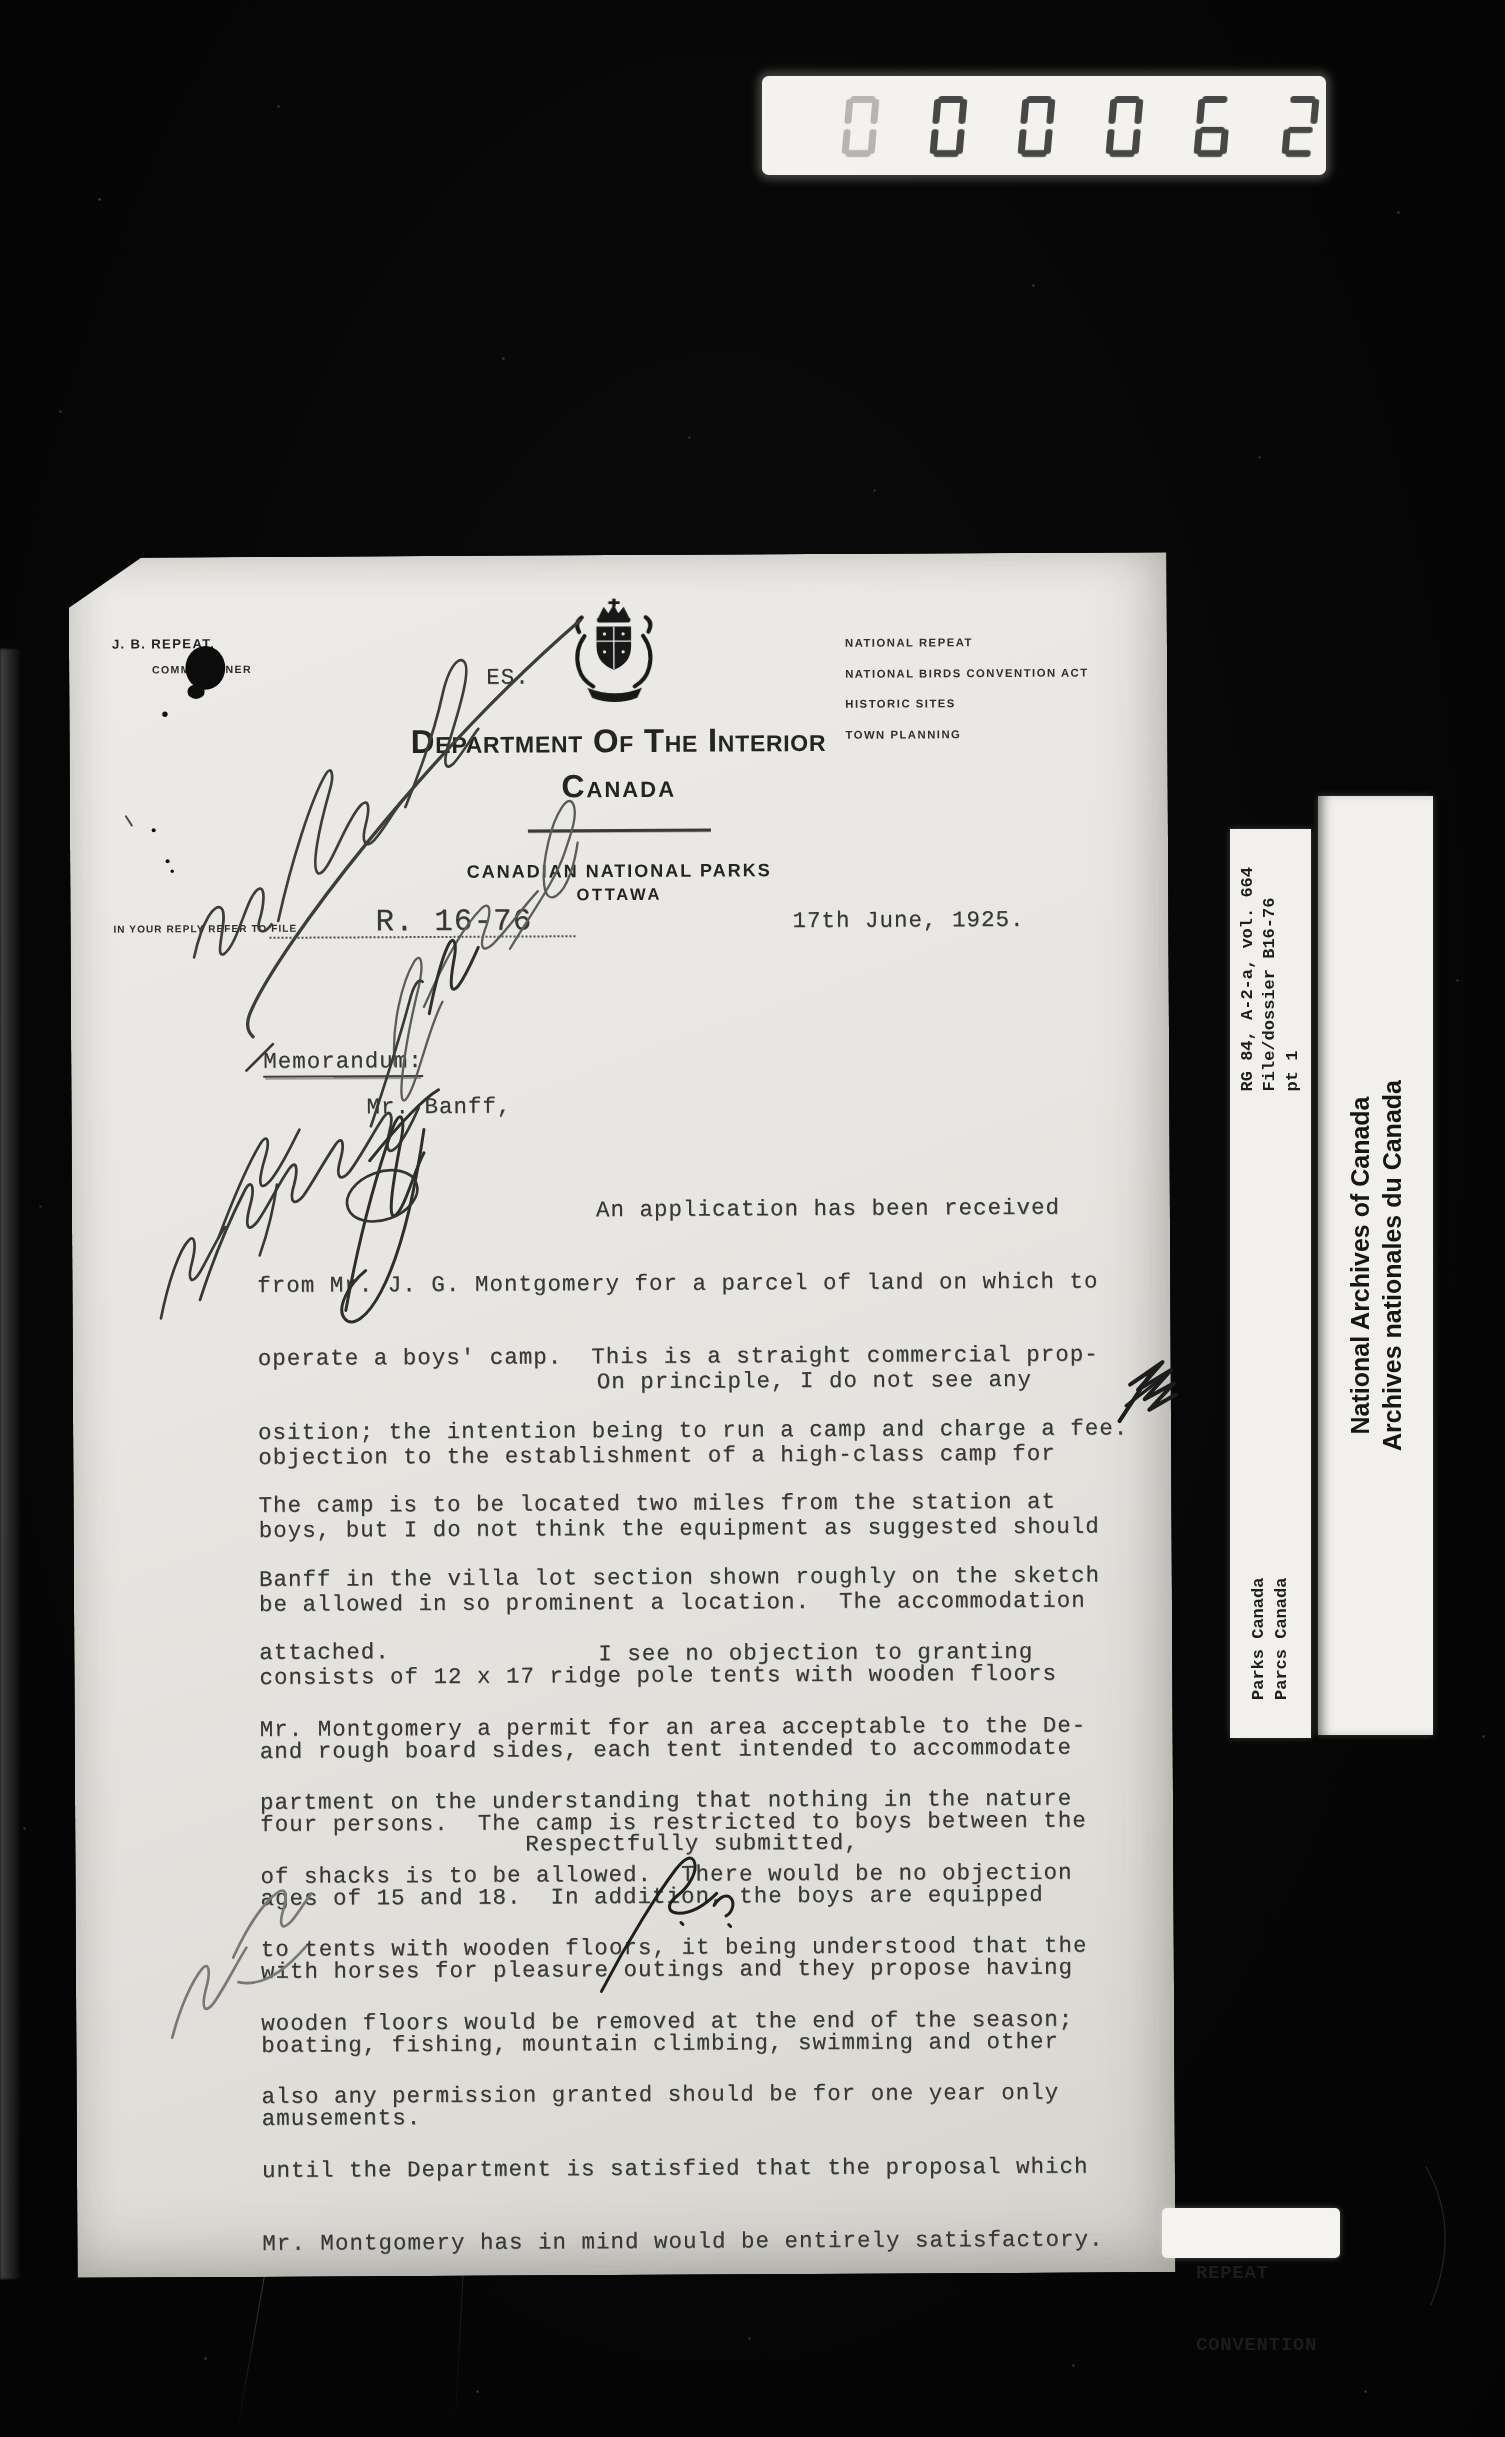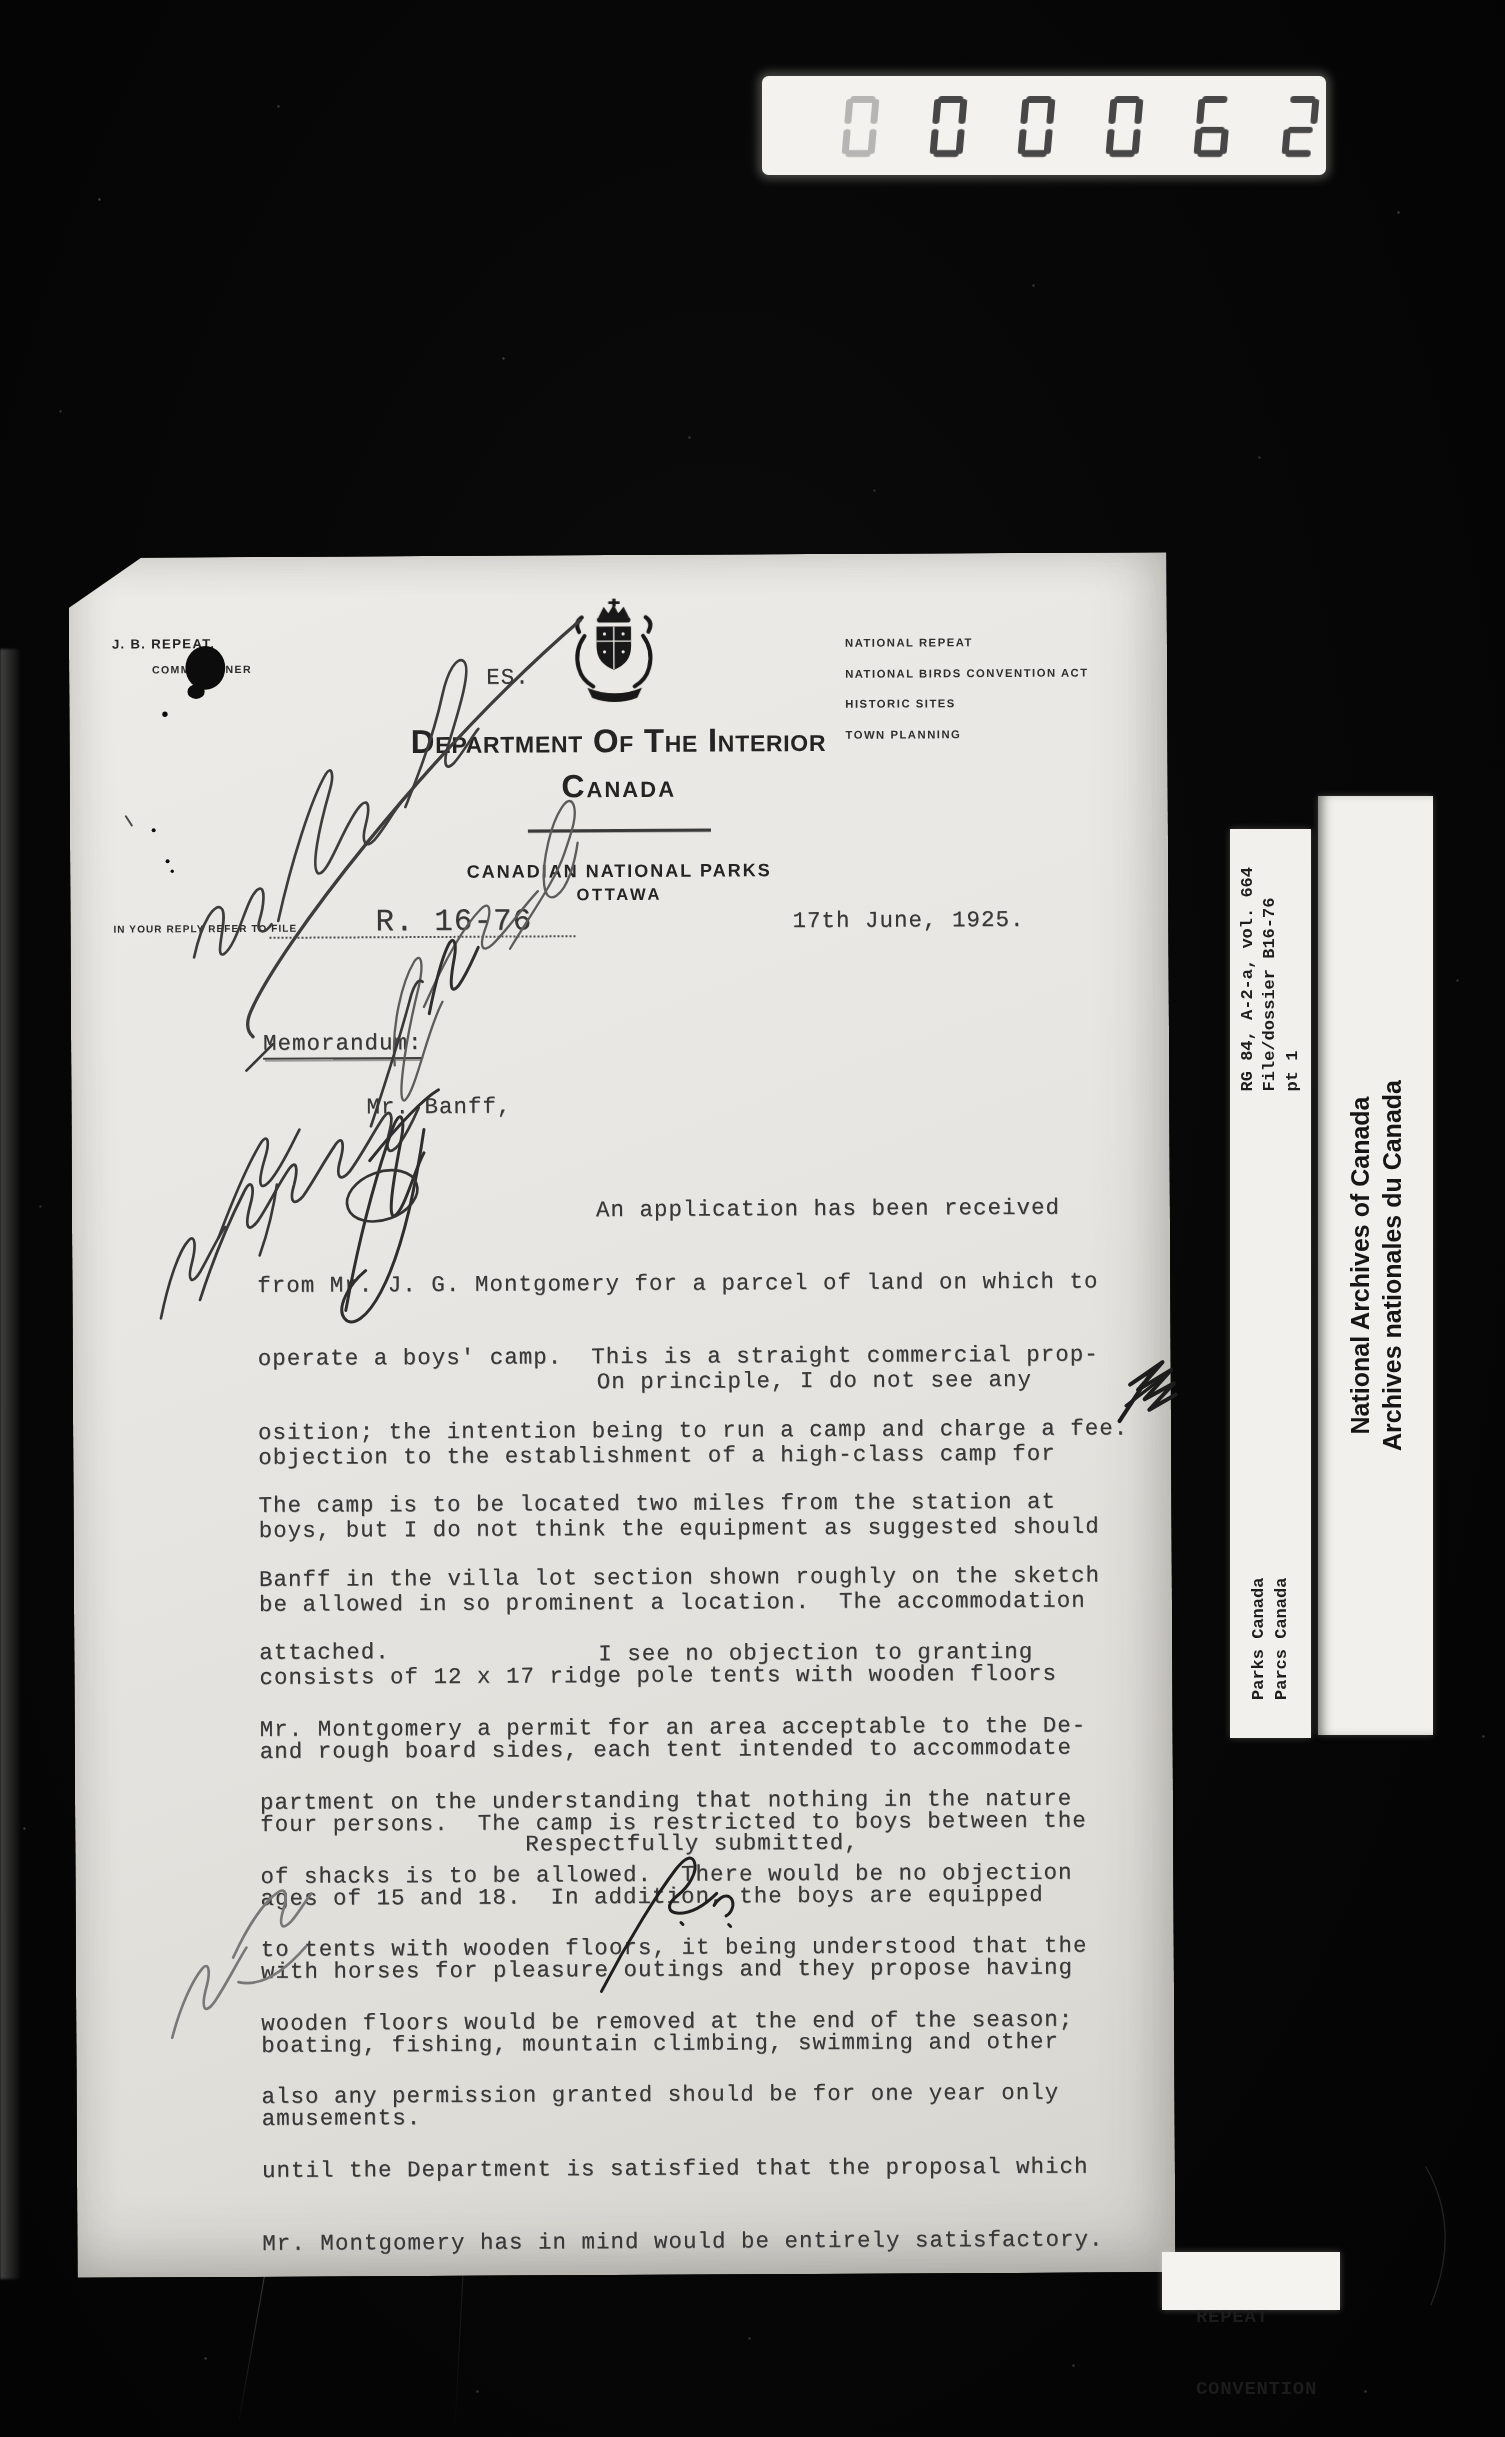--- a/index.html
+++ b/index.html
@@ -50,21 +50,21 @@
   .country{left:0;top:213px;width:100%;text-align:center;font-size:32px;font-variant:small-caps;letter-spacing:2px;}
   .rule{left:458px;top:274px;width:183px;height:2.6px;background:#3a3a3a;box-shadow:0 0.7px 0 rgba(58,58,58,.4);}
   .branch{left:0;top:306px;width:100%;text-align:center;font-size:18px;letter-spacing:2px;}
   .city{left:0;top:330px;width:100%;text-align:center;font-size:16.6px;letter-spacing:2.6px;}
   .subjects{left:776px;top:74px;font-size:11.3px;letter-spacing:1.5px;line-height:30.5px;color:#2e2e2e;}
   .subjects div{white-space:nowrap;}
   .filelabel{left:43px;top:366px;font-size:10px;letter-spacing:1.1px;color:#2c2c2c;}
   .fileleader{left:199px;top:363px;width:306px;border-bottom:2px dotted #4c4c4c;height:17px;}
   .filenumber{left:305px;top:348px;font-size:31px;}
   .dateline{left:722px;top:354px;font-size:22.5px;}
-  .memo{left:192px;top:474px;font-size:22.5px;border-bottom:2px solid #3f3f3f;
+  .memo{left:192px;top:492px;font-size:22.5px;border-bottom:2px solid #3f3f3f;
     box-shadow:0 4px 0 -2px rgba(63,63,63,.45);padding-bottom:0.7px;}
   .salut{left:295px;top:538px;font-size:22.5px;}
   .para{left:185px;width:855px;font-size:22.5px;line-height:24.5px;}
   .para .line{height:24.5px;}
   .para .ind{padding-left:339px;}
   .p1{top:594px;} .p2{top:766px;} .p3{top:1038px;}
   .closing{left:450px;top:1276px;font-size:22.5px;}
   
   .strip{position:absolute;z-index:20;background:#f1f0ec;}
   .strip-ref{left:1230px;top:829px;width:81px;height:909px;box-shadow:0 0 6.6px rgba(230,230,225,.25);}
@@ -72,22 +72,22 @@
     box-shadow:inset 9.3px 0 10.6px -5.3px rgba(90,90,88,.85), 0 0 6.6px rgba(230,230,225,.25);}
   .rot{position:absolute;left:0;top:100%;transform-origin:0 0;transform:rotate(-90deg);
     box-sizing:border-box;display:flex;align-items:center;}
   .strip-ref .rot{width:909px;height:81px;justify-content:space-between;padding:0 38px;}
   .strip-nac .rot{width:939px;height:115px;justify-content:center;}
   .reftext{font-family:"Liberation Mono","DejaVu Sans Mono",monospace;font-weight:700;
     font-size:17px;line-height:22.5px;color:#1e1e1e;white-space:nowrap;}
   .nactext{font-family:"Liberation Sans", sans-serif;font-weight:700;font-size:25px;line-height:32px;
     color:#161616;white-space:nowrap;text-align:center;}
   
-  .repeat{position:absolute;left:1162px;top:2208px;width:178px;height:58px;background:#f4f3ef;z-index:20;
-    box-shadow:0 0 6.6px rgba(235,235,230,.3);border-radius:0;margin-top:44px;}
+  .repeat{position:absolute;left:1162px;top:2208px;width:178px;height:50px;background:#f4f3ef;z-index:20;
+    box-shadow:0 0 6.6px rgba(235,235,230,.3);border-radius:5px;}
   .repeat .txt{position:absolute;left:34px;top:5.3px;font-family:"Liberation Mono","DejaVu Sans Mono",monospace;
     font-weight:700;font-size:19px;line-height:24px;letter-spacing:0.7px;color:#1c1c1c;white-space:pre;}
   
   .overlay{position:absolute;left:0;top:0;z-index:30;pointer-events:none;}
 </style>
 </head>
 <body>
 
 <div class="stage">
 

